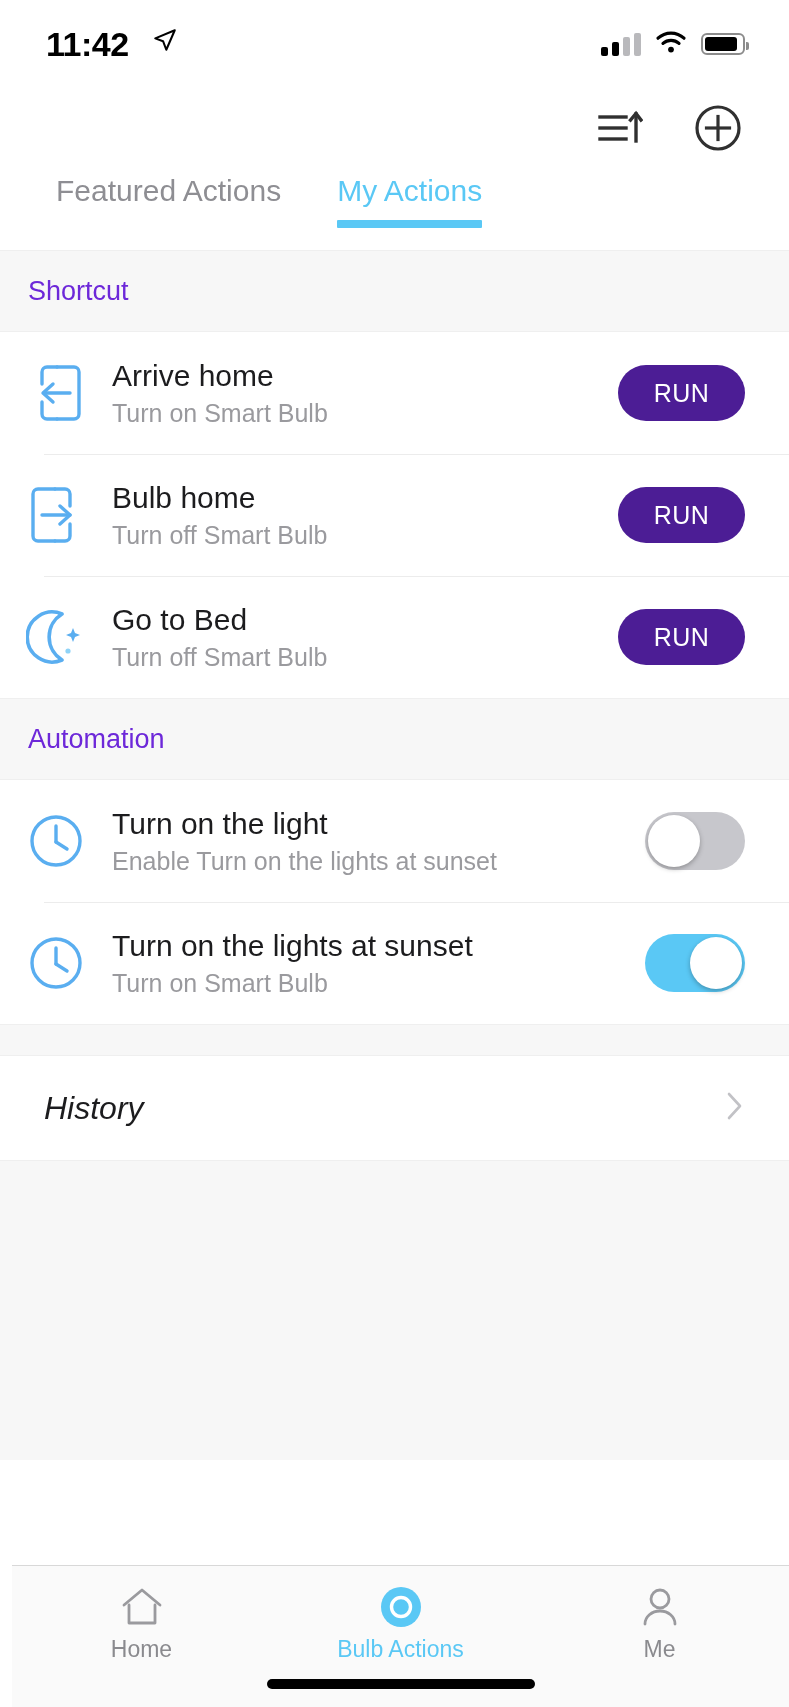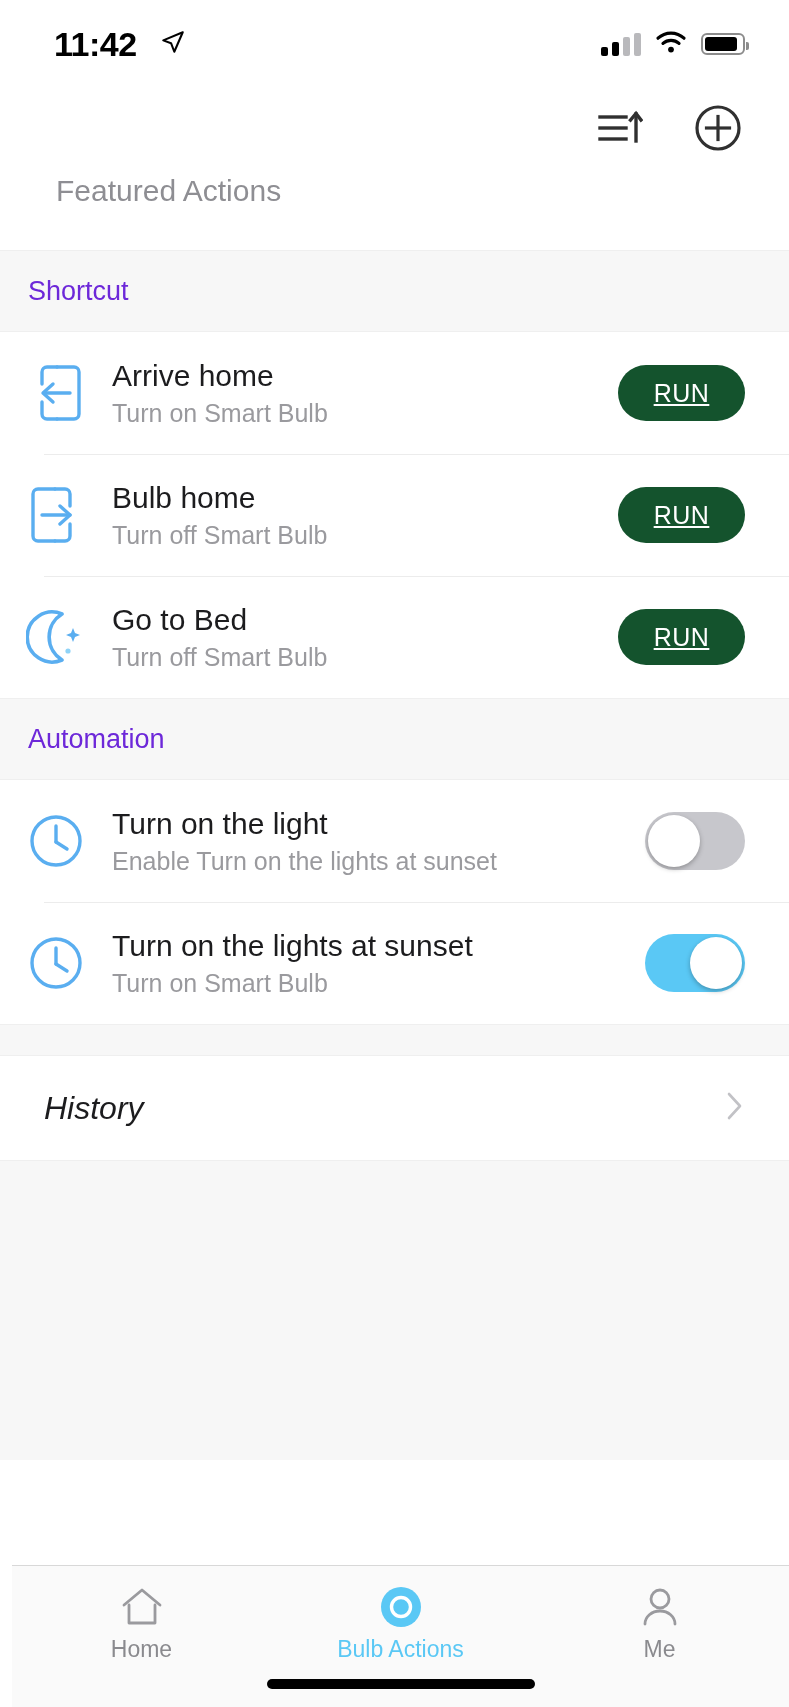--- a/index.html
+++ b/index.html
@@ -10,21 +10,21 @@
     -webkit-font-smoothing:antialiased;
   }
   .phone { position:relative; width:789px; height:1707px; background:#ffffff; overflow:hidden; }
 
   
   .statusbar {
     height:88px; background:#ffffff;
     display:flex; align-items:center; justify-content:space-between;
     padding:0 44px 0 46px;
   }
-  .sb-left { display:flex; align-items:center; gap:23px;margin-left:8px; }
+  .sb-left { display:flex; gap:23px; }
   .sb-time { font-size:34px; font-weight:700; color:#000; letter-spacing:-0.5px; line-height:1; }
   .loc-arrow { display:block; }
   .sb-right { display:flex; align-items:center; gap:14px; }
   .signal { display:flex; align-items:flex-end; gap:4px; height:23px; }
   .signal span { width:7px; border-radius:2px; background:#000; }
   .signal span.b1 { height:9px; }
   .signal span.b2 { height:14px; }
   .signal span.b3 { height:19px; background:#b9b9bc; }
   .signal span.b4 { height:23px; background:#b9b9bc; }
   .battery { position:relative; width:44px; height:22px; border:2px solid rgba(0,0,0,0.45); border-radius:6px; }
@@ -72,25 +72,24 @@
     content:""; position:absolute; top:0; left:44px; right:0;
     height:1px; background:#ececec;
   }
   .row-icon { width:112px; flex:0 0 112px; display:flex; align-items:center; justify-content:center; }
   .row-text { flex:1 1 auto; display:flex; flex-direction:column; justify-content:space-between; gap:8px; }
   .row-title { font-size:30px; color:#1c1c1e; line-height:1.1; }
   .row-sub { font-size:25px; color:#9a9a9e; line-height:1.1; }
 
   .run-btn {
     flex:0 0 auto; width:127px; height:56px; border-radius:28px;
-    background:#14532d; color:#fff; font-size:25px;
+    background:#4c1d95; color:#fff; font-size:25px;
     display:flex; align-items:center; justify-content:center;
     letter-spacing:0.5px; cursor:pointer; border:none;
     font-family:"Liberation Sans", sans-serif;
-    text-decoration:underline;
   }
 
   
   .toggle {
     flex:0 0 auto; width:100px; height:58px; border-radius:29px;
     position:relative; cursor:pointer; background:#c7c7cc;
   }
   .toggle .knob {
     position:absolute; top:3px; left:3px; width:52px; height:52px;
     border-radius:50%; background:#fff;
@@ -181,20 +180,24 @@
         <line x1="12.5" y1="24" x2="35.5" y2="24" stroke="#303030" stroke-width="3.2" stroke-linecap="square"></line>
       </svg>
     </div>
   </div>
 
   <div class="tabbar">
     <div class="tab">
       <span class="tab-label">Featured Actions</span>
 
     </div>
+    <div class="tab active">
+      <span class="tab-label">My Actions</span>
+      <span class="underline"></span>
+    </div>
   </div>
 
   <div class="section-head">
     <span class="title">Shortcut</span>
   </div>
 
   <div class="card">
 
     <div class="row">
       <div class="row-icon">

